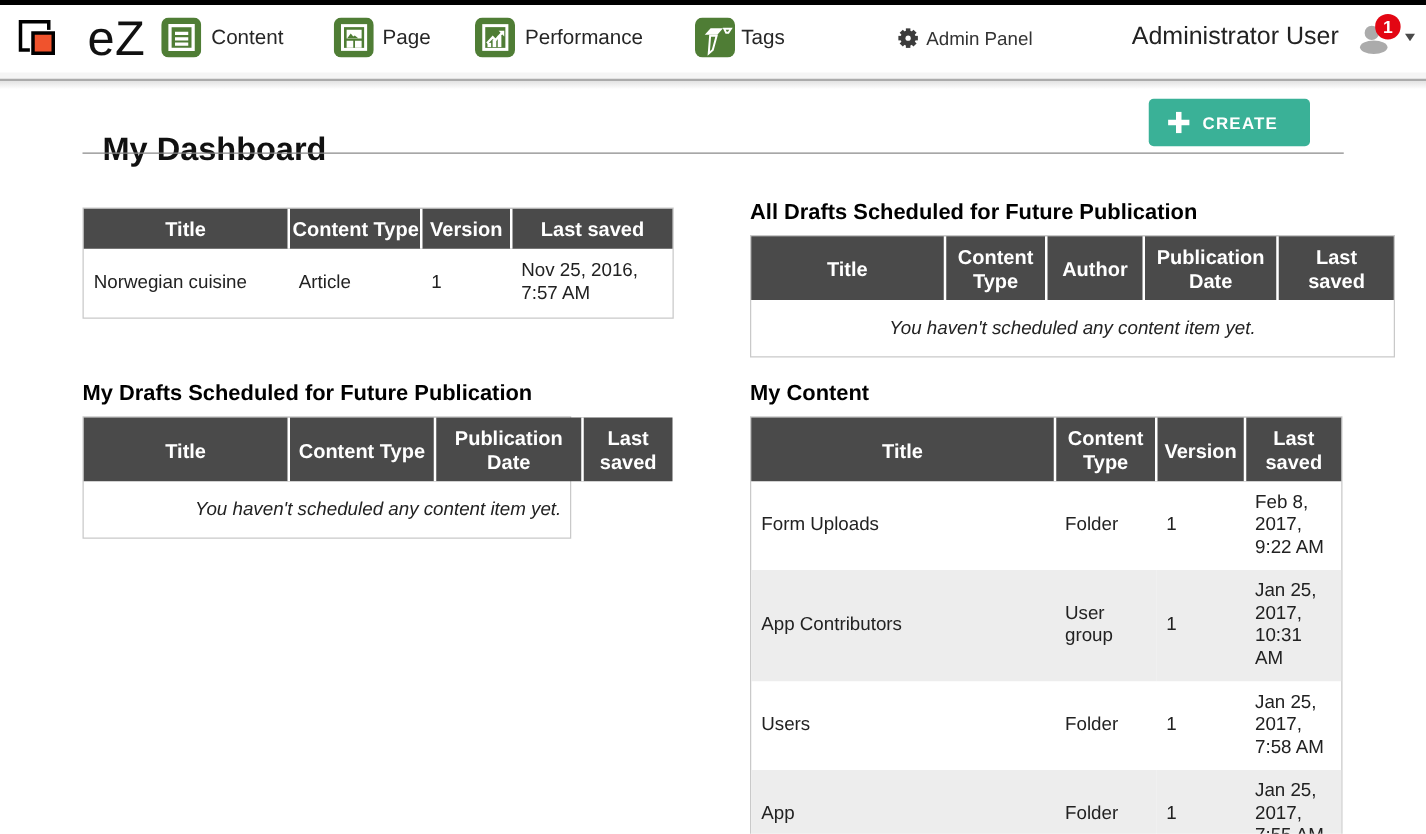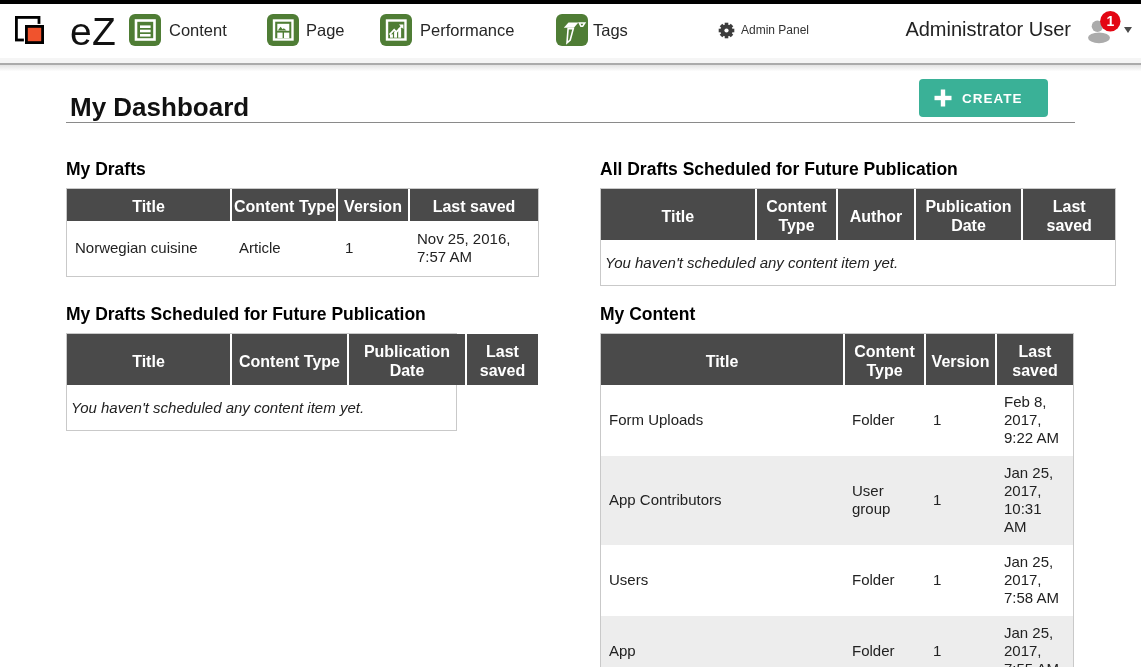--- a/index.html
+++ b/index.html
@@ -13,40 +13,40 @@
 .navshadow { position:absolute; top:65px; left:0; width:1141px; height:6px; background:linear-gradient(#e3e3e3,#fdfdfd); }
 .abs { position:absolute; }
 .navlabel { position:absolute; top:21px; font-size:16.5px; color:#262626; line-height:19px; }
 .icon { position:absolute; top:14px; }
 
 
 #logo { left:14px; }
 #eztext { position:absolute; left:46px; top:12px; font-size:39px; color:#111; line-height:40px; letter-spacing:0.3px;margin-left:24px; }
 
 
-#adminlabel { position:absolute; left:741px; top:22.5px; font-size:12px; color:#333; }
+#adminlabel { position:absolute; left:741px; top:22.5px; font-size:15px; color:#333; }
 #adminuser { position:absolute; right:70px; top:18px; font-size:20px; color:#222; }
 #caret { position:absolute; left:1124px; top:27px; width:0; height:0; border-left:4px solid transparent; border-right:4px solid transparent; border-top:6.5px solid #4a4a4a; }
 
 
 #createbtn { position:absolute; left:919px; top:79px; width:129px; height:38px; background:#3ab197; border-radius:4px; color:#fff; }
 #createbtn .plus { position:absolute; left:15px; top:10px; }
 #createbtn .lbl { position:absolute; left:43px; top:12px; font-size:13.5px; font-weight:bold; letter-spacing:1px; }
 
-h1 { position:absolute; left:66px; top:88px; margin:4px; font-size:26px; font-weight:bold; color:#111; line-height:30px; }
+h1 { position:absolute; left:66px; top:88px; margin:16px; font-size:26px; font-weight:bold; color:#111; line-height:30px; }
 #rule { position:absolute; left:66px; top:122px; width:1009px; border-top:1px solid #8a8a8a; }
 
 .sec { position:absolute; }
 .sec h2 { margin:0; font-size:17.5px; font-weight:bold; color:#000; line-height:22px; }
 .wrap { margin-top:8px; border:1px solid #c9c9c9; }
 table { width:100%; border-collapse:collapse; table-layout:fixed; }
 thead th { background:#4a4a4a; color:#fff; font-size:16px; font-weight:bold; text-align:center; padding:8px 2px 4.5px; line-height:19px; border-left:2px solid #fff; white-space:nowrap; }
 thead th:first-child { border-left:none; }
 tbody td { font-size:15px; color:#222; padding:8.5px 8px; line-height:18px; vertical-align:middle; }
-td.empty { text-align:left; font-style:italic; padding:13px 4px; line-height:19px; color:#222; }
+td.empty { text-align:center; font-style:italic; padding:13px 4px; line-height:19px; color:#222; }
 tr.alt td { background:#ededed; }
 tr.tall td { padding-top:9.5px; padding-bottom:9.5px; }
 
 #s1 { left:66px; top:158px; width:473px; }
 #s2 { left:600px; top:158px; width:516px; }
 #s3 { left:66px; top:303px; width:391px; }
 #s4 { left:600px; top:303px; width:474px; }
 </style>
 </head>
 <body>
@@ -131,21 +131,20 @@
 
 <div id="createbtn">
   <svg class="plus" width="18" height="18" viewBox="0 0 18 18">
     <rect x="6.8" y="0.5" width="4.4" height="17" fill="#fff"></rect>
     <rect x="0.5" y="6.8" width="17" height="4.4" fill="#fff"></rect>
   </svg>
   <span class="lbl">CREATE</span>
 </div>
 
 <div class="sec" id="s1">
-  <h2>My Drafts</h2>
   <div class="wrap">
     <table>
       <colgroup>
           <col style="width:164px">
           <col style="width:106px">
           <col style="width:72px">
           <col style="width:129px">
         </colgroup>
       <thead>
           <tr>

